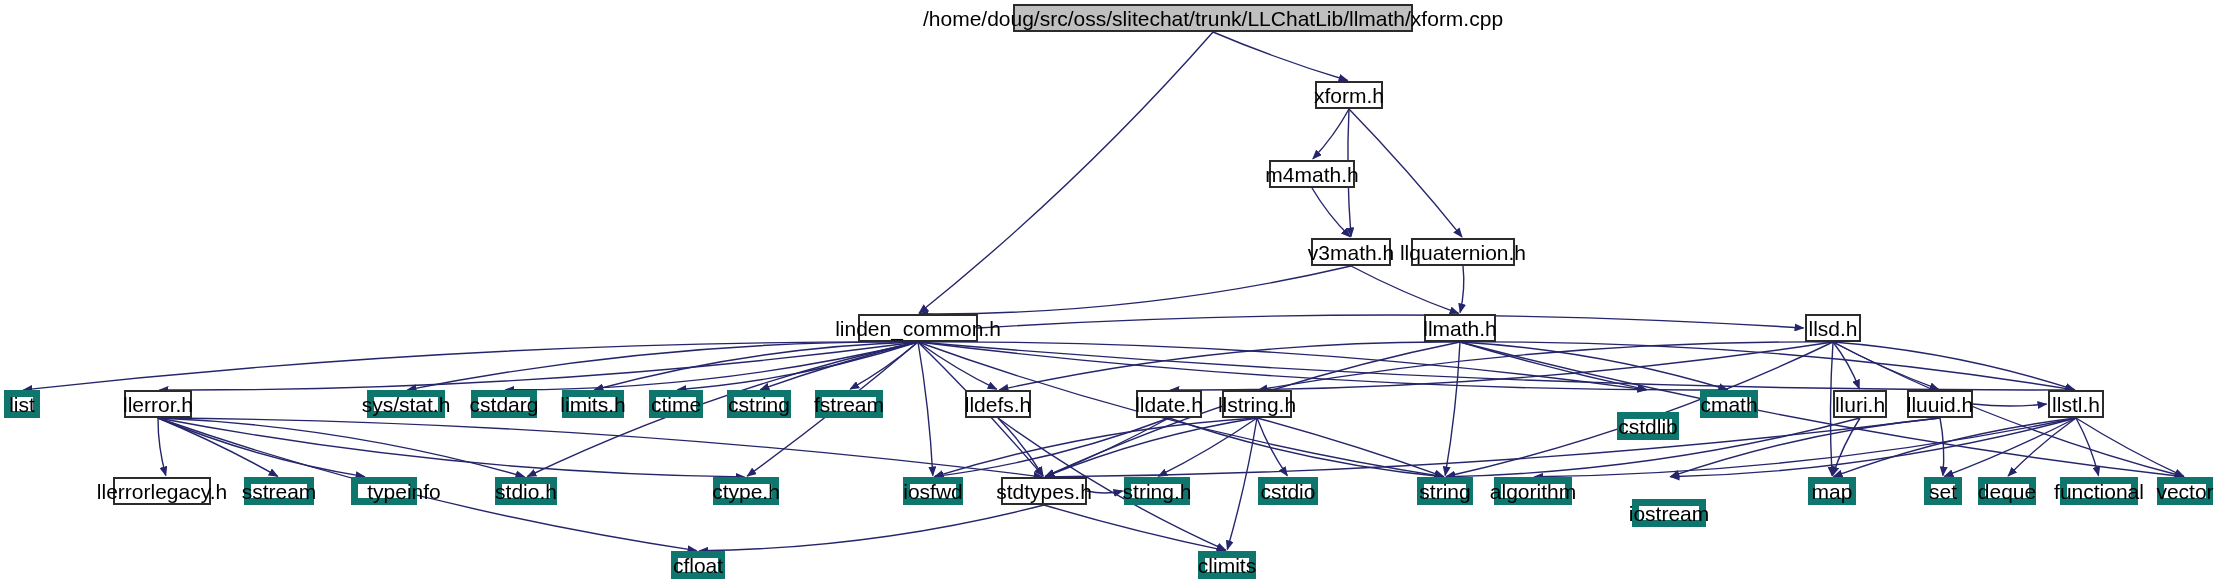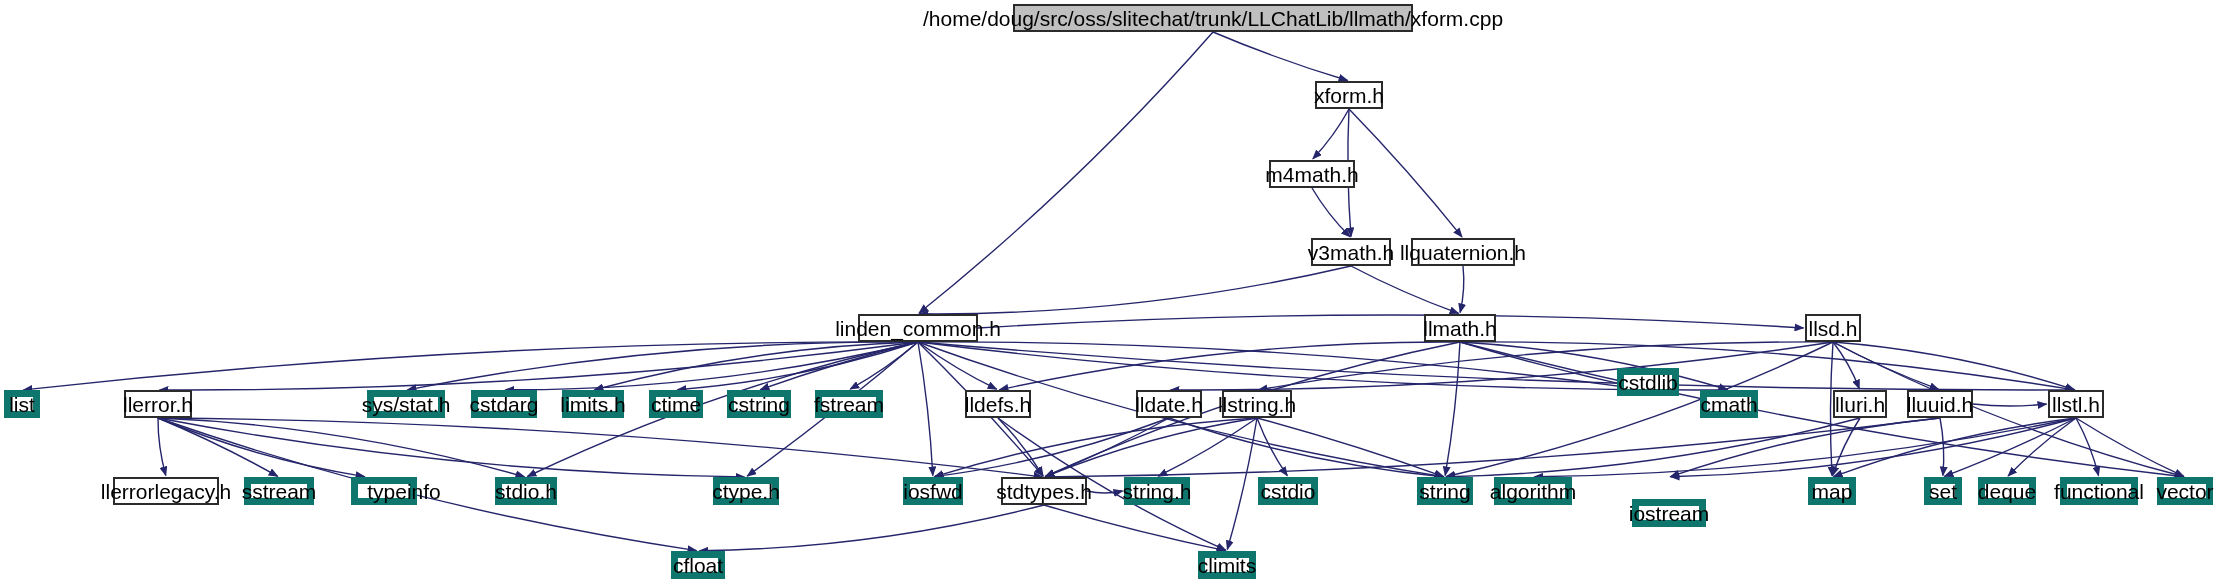--- a/index.html
+++ b/index.html
@@ -160,36 +160,36 @@
       </div>
       <div class="node proj" style="left: 965px; top: 390px; width: 66px; height: 28px;">
         <span>lldefs.h</span>
       </div>
       <div class="node proj" style="left: 1136px; top: 390px; width: 66px; height: 28px;">
         <span>lldate.h</span>
       </div>
       <div class="node proj" style="left: 1222px; top: 390px; width: 70px; height: 28px;">
         <span>llstring.h</span>
       </div>
-      <div class="node sys" style="left: 1617px; top: 368px; width: 62px; height: 28px;">
+      <div class="node sys" style="left: 1617px; top: 412px; width: 62px; height: 28px;">
         <span>cstdlib</span>
       </div>
       <div class="node sys" style="left: 1700px; top: 390px; width: 58px; height: 28px;">
         <span>cmath</span>
       </div>
       <div class="node proj" style="left: 1833px; top: 390px; width: 54px; height: 28px;">
         <span>lluri.h</span>
       </div>
       <div class="node proj" style="left: 1907px; top: 390px; width: 66px; height: 28px;">
         <span>lluuid.h</span>
       </div>
       <div class="node proj" style="left: 2048px; top: 390px; width: 56px; height: 28px;">
         <span>llstl.h</span>
       </div>
-      <div class="node proj" style="left: 113px; top: 477px; width: 106px; height: 28px;">
+      <div class="node proj" style="left: 113px; top: 477px; width: 98px; height: 28px;">
         <span>llerrorlegacy.h</span>
       </div>
       <div class="node sys" style="left: 244px; top: 477px; width: 70px; height: 28px;">
         <span>sstream</span>
       </div>
       <div class="node sys" style="left: 351px; top: 477px; width: 66px; height: 28px; padding-left: 40px;">
         <span>typeinfo</span>
       </div>
       <div class="node sys" style="left: 495px; top: 477px; width: 62px; height: 28px;">
         <span>stdio.h</span>

